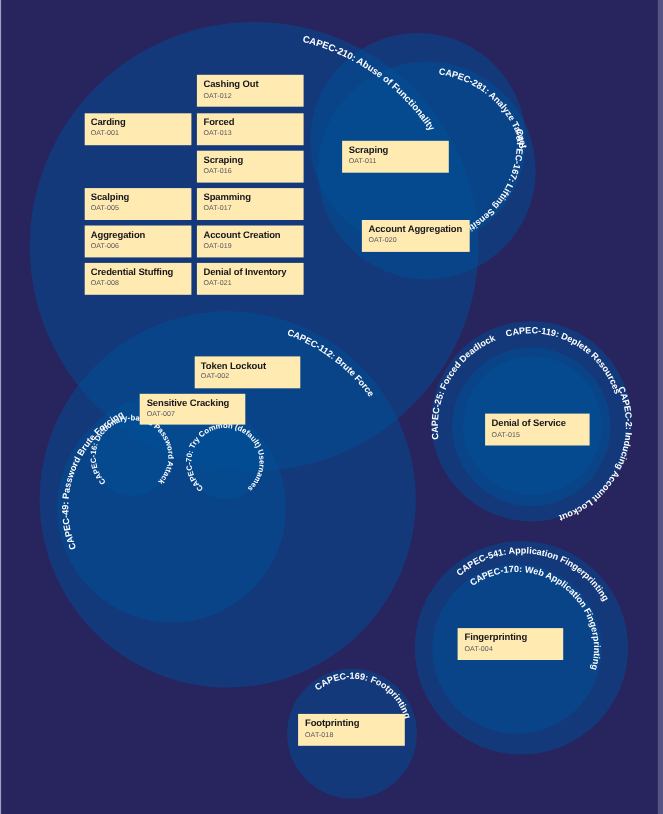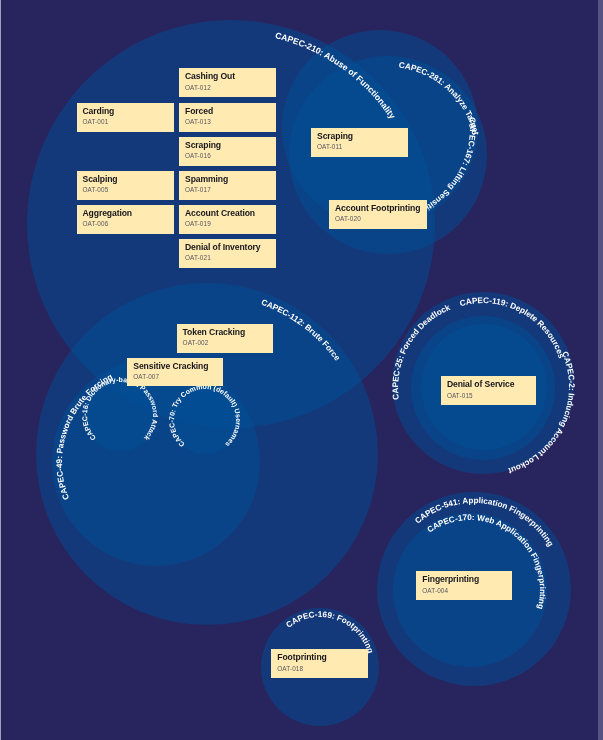--- a/index.html
+++ b/index.html
@@ -89,34 +89,38 @@
       <span class="s">OAT-017</span>
     </div>
 <div class="box" style="left:76.5px;top:204.5px;width:97px;height:29px">
       <span class="t">Aggregation</span>
       <span class="s">OAT-006</span>
     </div>
 <div class="box" style="left:179px;top:204.5px;width:97px;height:29px">
       <span class="t">Account Creation</span>
       <span class="s">OAT-019</span>
     </div>
+<div class="box" style="left:76.5px;top:238.5px;width:97px;height:29px">
+      <span class="t">Credential Stuffing</span>
+      <span class="s">OAT-008</span>
+    </div>
 <div class="box" style="left:179px;top:238.5px;width:97px;height:29px">
       <span class="t">Denial of Inventory</span>
       <span class="s">OAT-021</span>
     </div>
 <div class="box" style="left:311px;top:127.5px;width:96.5px;height:29.5px">
       <span class="t">Scraping</span>
       <span class="s">OAT-011</span>
     </div>
 <div class="box" style="left:329px;top:199.5px;width:97.5px;height:29.5px">
-      <span class="t">Account Footprinting</span>
+      <span class="t">Account Aggregation</span>
       <span class="s">OAT-020</span>
     </div>
 <div class="box" style="left:176.6px;top:323.5px;width:96px;height:29.2px">
-      <span class="t">Token Cracking</span>
+      <span class="t">Token Lockout</span>
       <span class="s">OAT-002</span>
     </div>
 <div class="box" style="left:127.3px;top:357.5px;width:96px;height:28.5px">
       <span class="t">Sensitive Cracking</span>
       <span class="s">OAT-007</span>
     </div>
 <div class="box" style="left:440.9px;top:376px;width:95.6px;height:28.8px">
       <span class="t">Denial of Service</span>
       <span class="s">OAT-015</span>
     </div>

